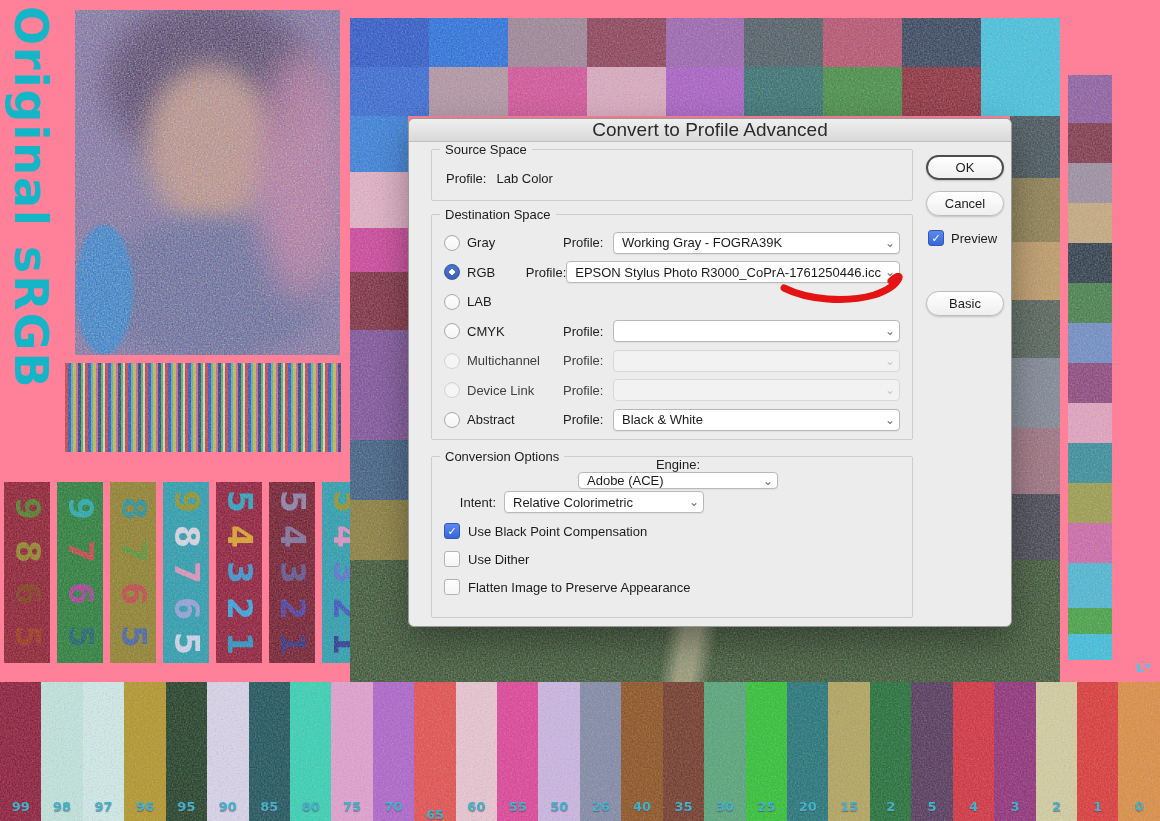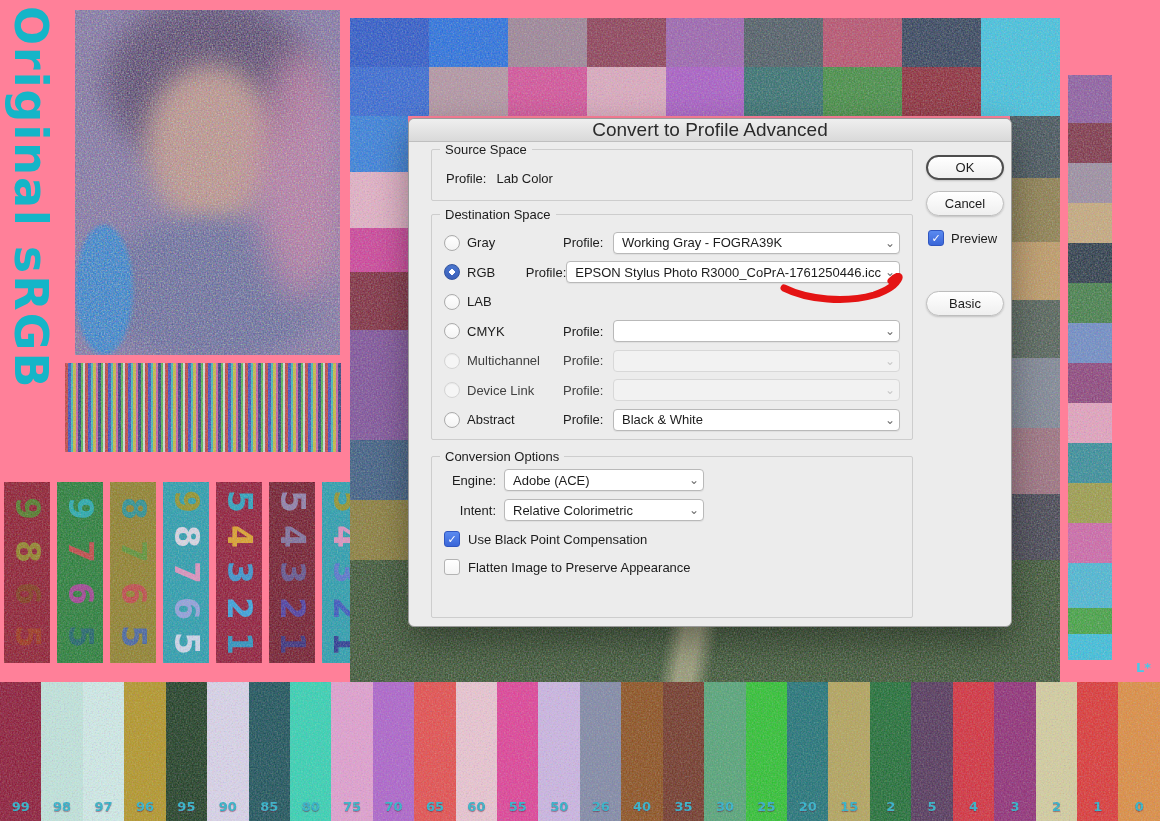--- a/index.html
+++ b/index.html
@@ -75,21 +75,21 @@
   .dest-row.disabled .radio{border-color:#d4d4d4;background:#f5f5f5;}
 
   .select{height:22px;background:#fff;border:1px solid #b9b9b9;border-radius:4px;display:flex;align-items:center;
     padding:0 4px 0 8px;font-size:13px;box-shadow:0 1px 1px rgba(0,0,0,.06);box-sizing:border-box;}
   .sel-text{white-space:nowrap;overflow:hidden;text-overflow:ellipsis;}
   .chev{margin-left:auto;color:#6e6e6e;font-size:12px;padding-left:4px;flex:none;}
   .select.dis{background:#f2f2f2;border-color:#d8d8d8;box-shadow:none;}
   .select.dis .chev{color:#c8c8c8;}
 
   .opt-row{display:flex;align-items:center;height:30px;padding-left:12px;}
-  .opt-row:first-of-type{margin-top:8px;}
+  .opt-row:first-of-type{margin-top:0;flex-direction:column;}
   .opt-lbl{width:52px;text-align:right;margin-right:8px;}
   .opt-row .select{width:200px;}
   .cbx-row{display:flex;align-items:center;height:28px;padding-left:12px;gap:8px;}
   .cb{width:14px;height:14px;border-radius:3px;border:1px solid #b3b3b3;background:linear-gradient(#fff,#f4f4f4);
     display:inline-flex;align-items:center;justify-content:center;flex:none;color:#fff;font-size:11px;line-height:1;}
   .cb.on{background:linear-gradient(#5a8af0,#3a66d8);border-color:#3056c0;}
   .cb .mark{color:#fff;}
 
   .btn{position:absolute;width:78px;height:25px;border-radius:13px;border:1px solid #bdbdbd;
     background:linear-gradient(#ffffff,#efefef);font-family:"Liberation Sans",sans-serif;font-size:13px;color:#1c1c1c;
@@ -343,21 +343,21 @@
       <div class="llab" style="left: 0px; width: 41.4286px;">99</div>
       <div class="llab" style="left: 41.4286px; width: 41.4286px;">98</div>
       <div class="llab" style="left: 82.8571px; width: 41.4286px;">97</div>
       <div class="llab" style="left: 124.286px; width: 41.4286px;">96</div>
       <div class="llab" style="left: 165.714px; width: 41.4286px;">95</div>
       <div class="llab" style="left: 207.143px; width: 41.4286px;">90</div>
       <div class="llab" style="left: 248.571px; width: 41.4286px;">85</div>
       <div class="llab" style="left: 290px; width: 41.4286px;">80</div>
       <div class="llab" style="left: 331.429px; width: 41.4286px;">75</div>
       <div class="llab" style="left: 372.857px; width: 41.4286px;">70</div>
-      <div class="llab" style="left: 414.286px; width: 41.4286px;">65</div>
+      <div class="llab" style="left: 414.286px; width: 41.4286px; margin-top: 8px;">65</div>
       <div class="llab" style="left: 455.714px; width: 41.4286px;">60</div>
       <div class="llab" style="left: 497.143px; width: 41.4286px;">55</div>
       <div class="llab" style="left: 538.571px; width: 41.4286px;">50</div>
       <div class="llab" style="left: 580px; width: 41.4286px;">26</div>
       <div class="llab" style="left: 621.429px; width: 41.4286px;">40</div>
       <div class="llab" style="left: 662.857px; width: 41.4286px;">35</div>
       <div class="llab" style="left: 704.286px; width: 41.4286px;">30</div>
       <div class="llab" style="left: 745.714px; width: 41.4286px;">25</div>
       <div class="llab" style="left: 787.143px; width: 41.4286px;">20</div>
       <div class="llab" style="left: 828.571px; width: 41.4286px;">15</div>
@@ -477,20 +477,24 @@
         </div>
       </div>
 
       <div class="cbx-row">
         <span class="cb on">
             <span class="mark">✓</span>
           </span>
         <span>Use Black Point Compensation</span>
       </div>
 
+      <div class="cbx-row">
+        <span class="cb"></span>
+        <span>Use Dither</span>
+      </div>
 
       <div class="cbx-row">
         <span class="cb"></span>
         <span>Flatten Image to Preserve Appearance</span>
       </div>
     </div>
 
     <button class="btn default btn-ok">OK</button>
     <button class="btn btn-cancel">Cancel</button>
     <div class="preview-row">

